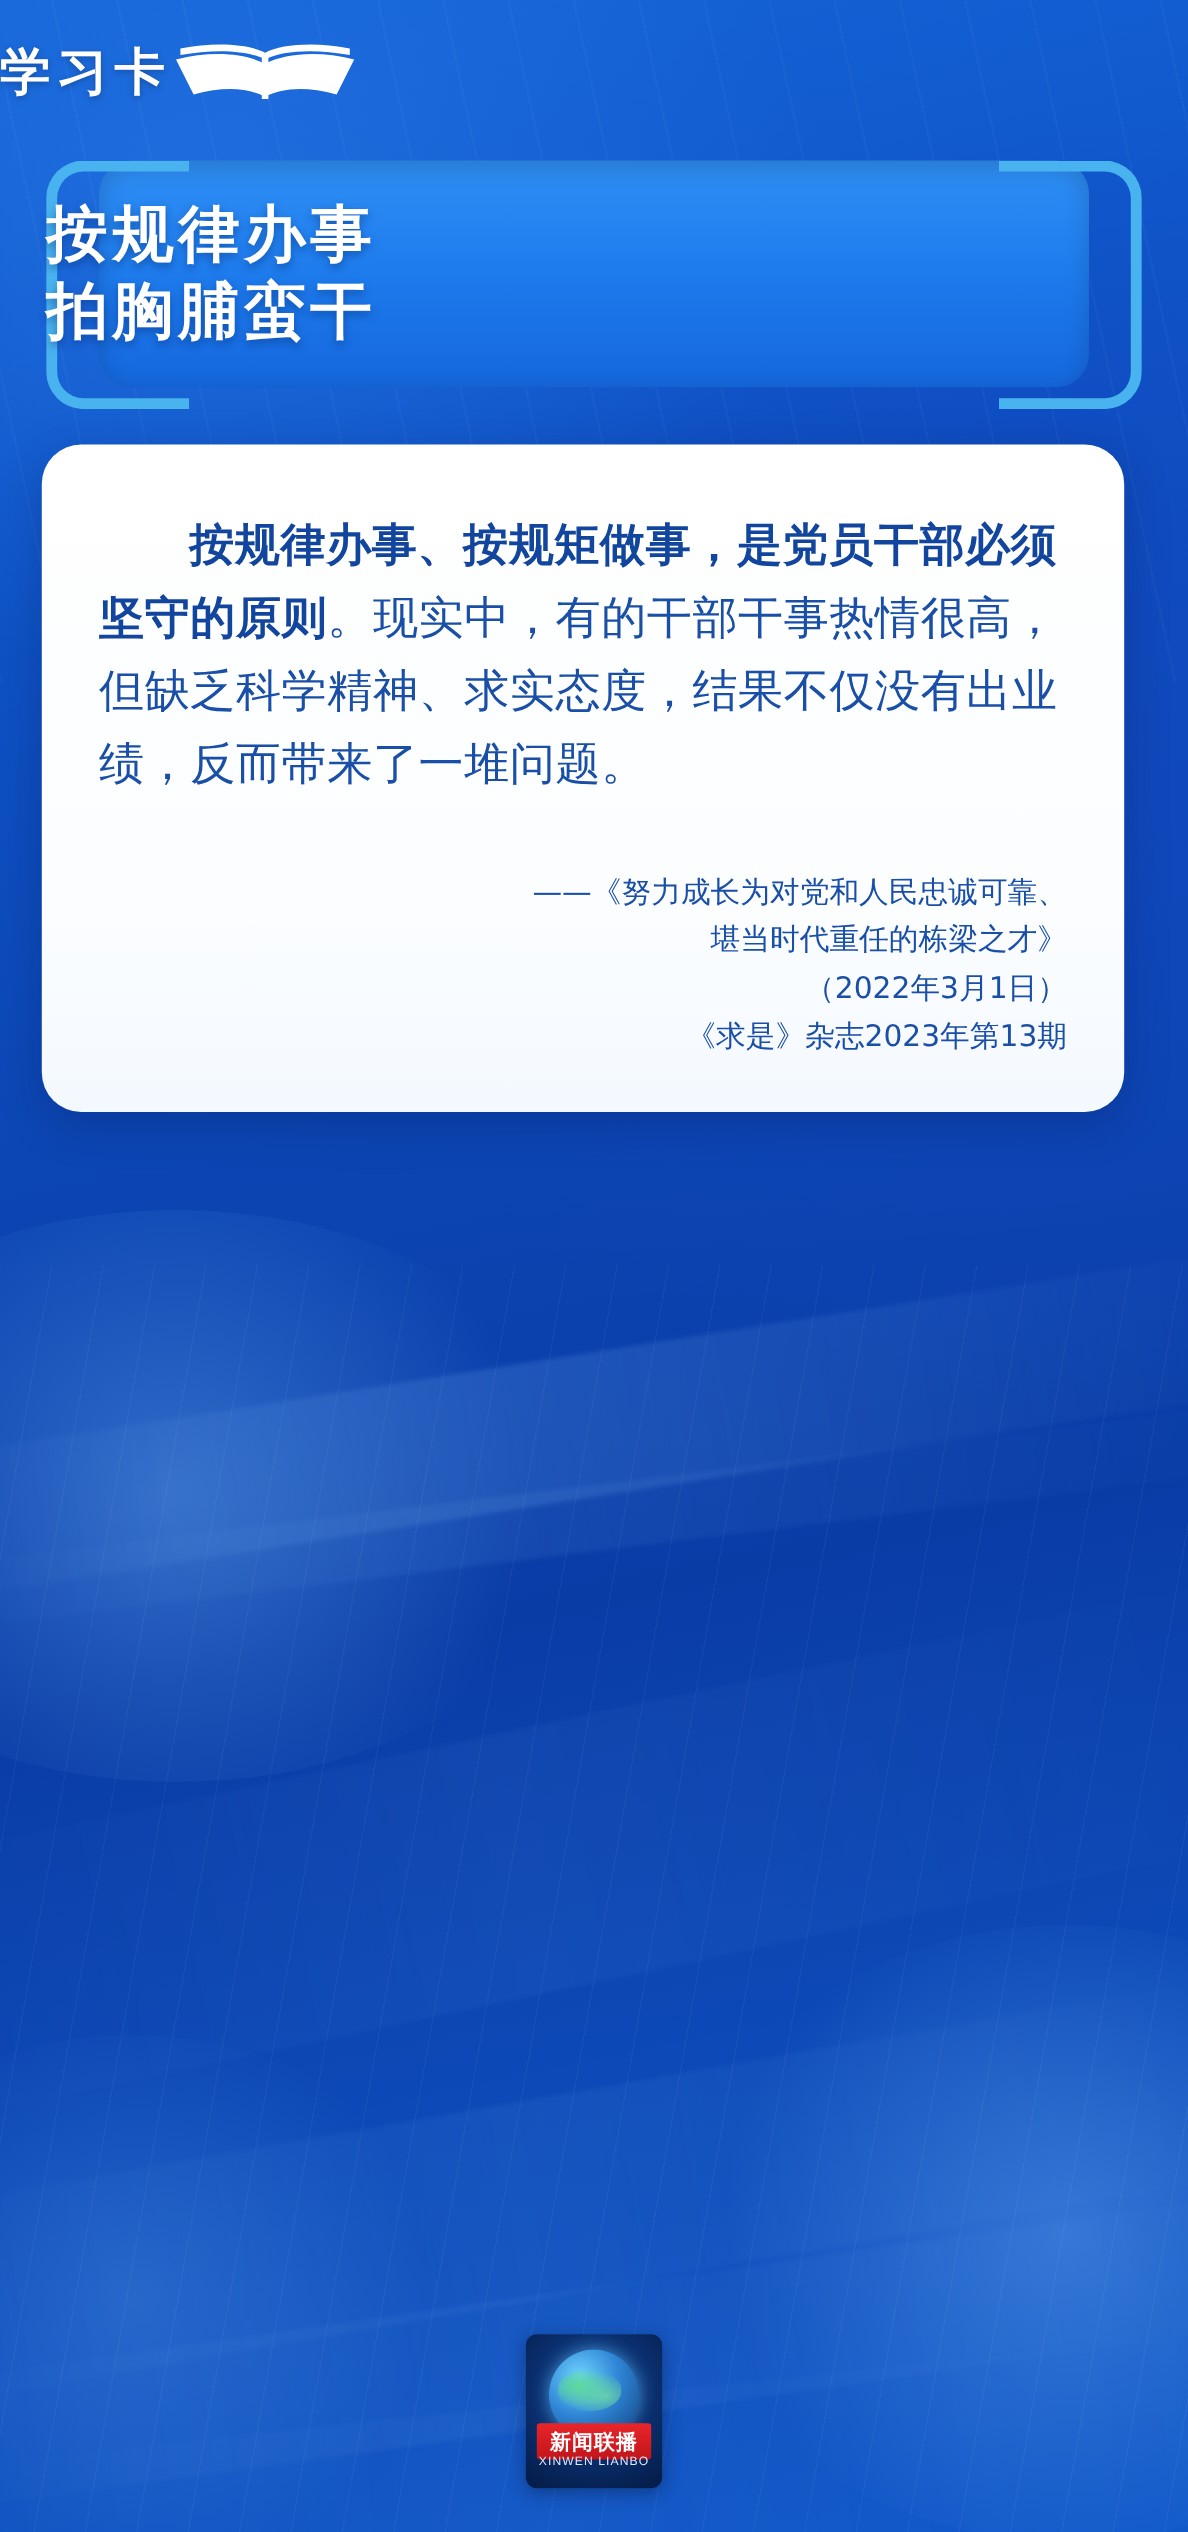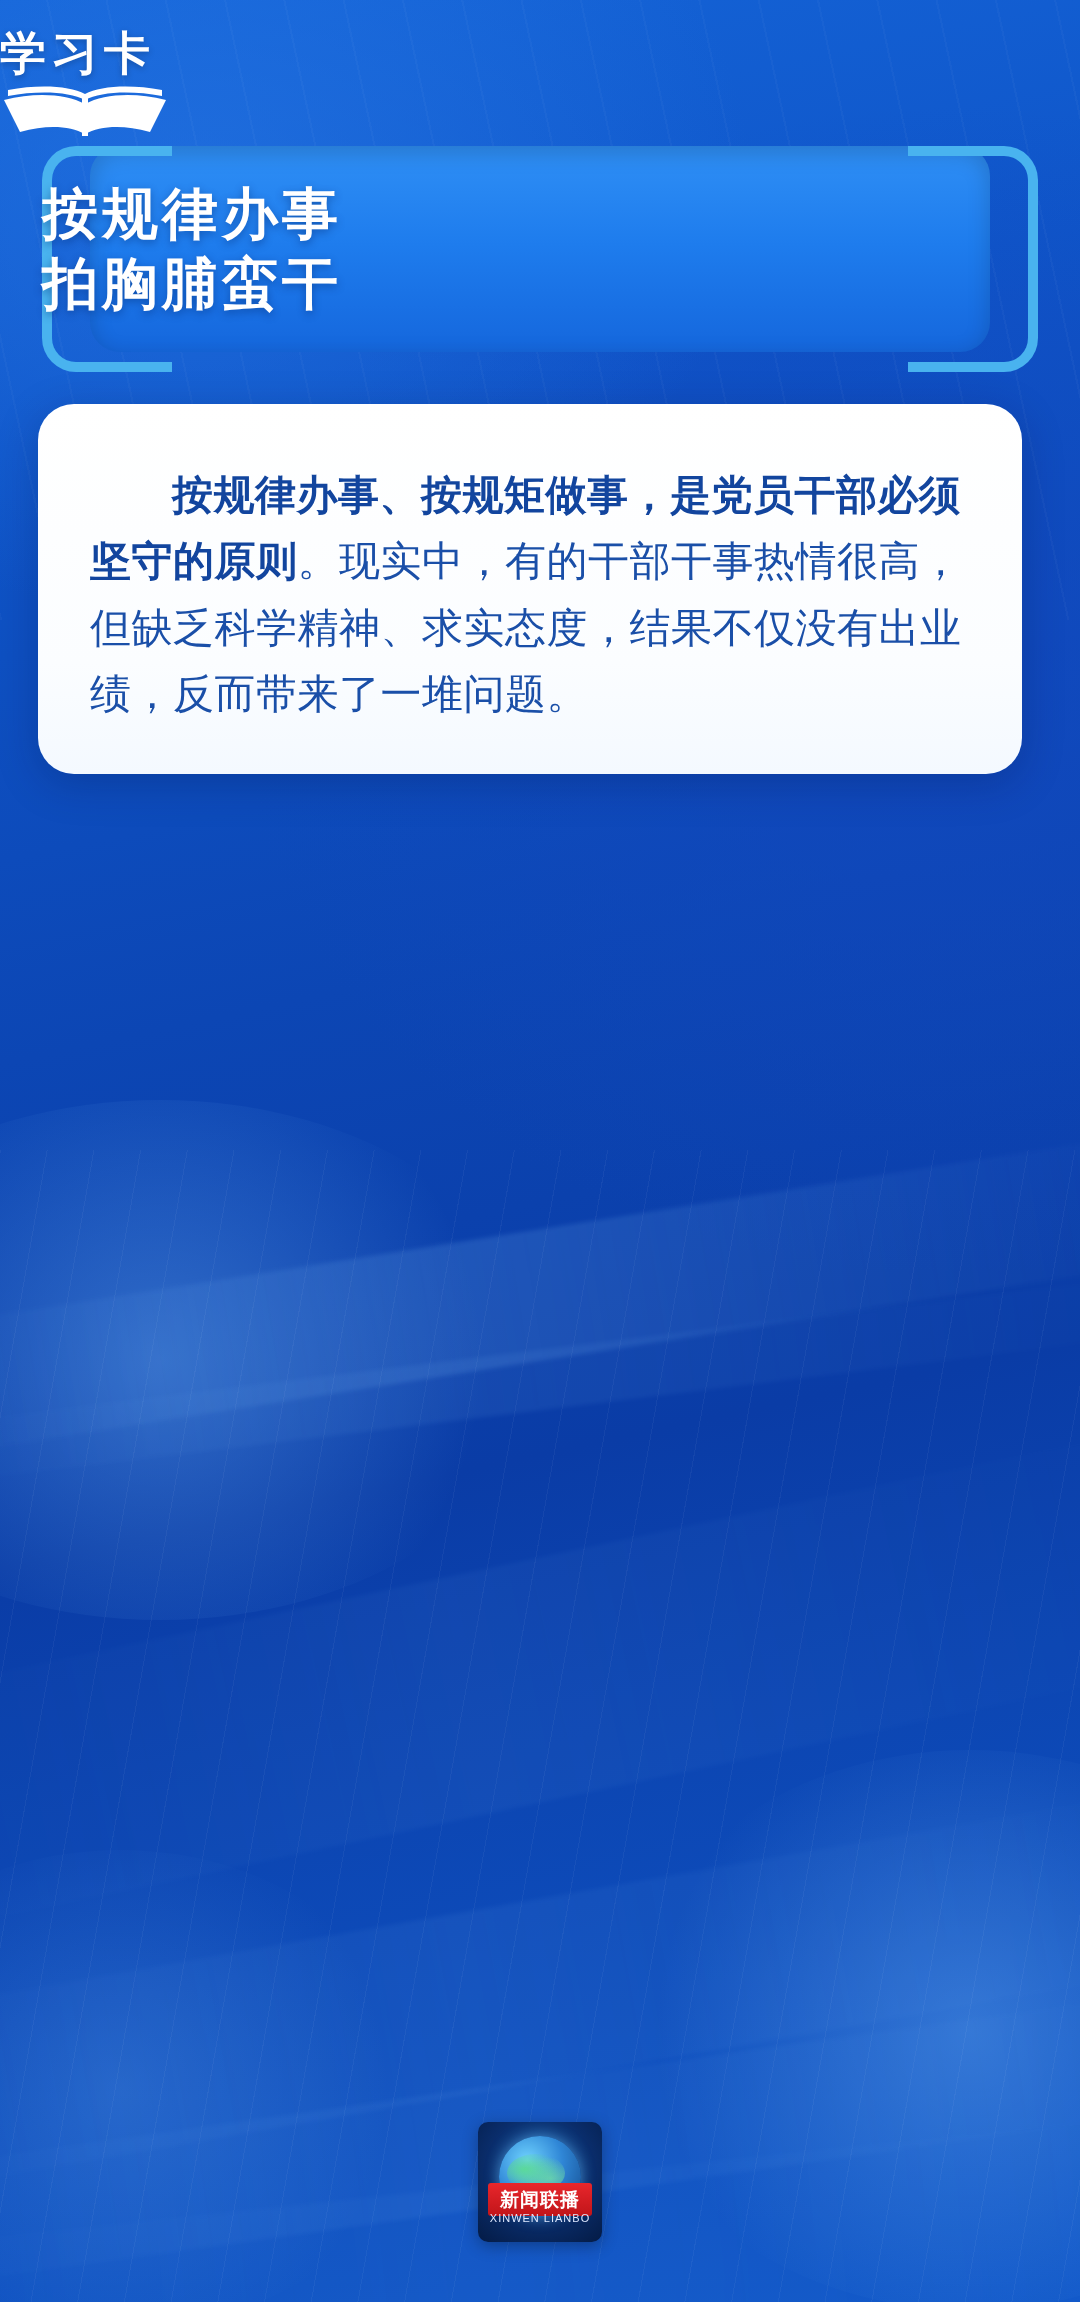--- a/index.html
+++ b/index.html
@@ -50,21 +50,21 @@
   .top-rays {
     position:absolute; left:0; right:0; top:0; height:620px;
     background:
       repeating-linear-gradient(78deg, rgba(255,255,255,0.04) 0px, rgba(255,255,255,0.04) 2px, rgba(255,255,255,0) 2px, rgba(255,255,255,0) 58px);
     opacity:.7;
   }
 
   
   .header-logo {
     position:absolute; left:0; right:4px; top:30px;
-    display:flex; flex-direction:column; align-items:flex-start;
+    display:flex; align-items:center;
   }
   .logo-text {
     font-family: "DejaVu Serif", serif;
     font-weight: 700;
     font-size: 46px;
     letter-spacing: 6px;
     color: #ffffff;
     text-shadow: 0 2px 6px rgba(0,0,0,0.25);
     line-height: 1;
   }
@@ -138,21 +138,21 @@
     color:#1a4fa8;
     font-size: 27px;
     line-height: 1.62;
   }
   .attrib div { white-space: nowrap; }
 
   
   .bottom-logo {
     position:absolute; left:50%; top:2122px;
     transform: translateX(-50%);
-    width: 124px; height: 120px;
+    width: 124px; height: 140px;
     border-radius: 10px;
     background: radial-gradient(circle at 50% 38%, #1b5fae 0%, #0a2d6b 55%, #041b45 100%);
     box-shadow: 0 4px 16px rgba(0,0,0,0.3);
     overflow:hidden;
     display:flex; align-items:flex-end; justify-content:center;
   }
   .globe {
     position:absolute; left:50%; top:14px; transform:translateX(-50%);
     width:82px; height:82px; border-radius:50%;
     background:
@@ -228,20 +228,26 @@
     <div class="title-text">
       <div class="title-line">按规律办事</div>
       <div class="title-line">拍胸脯蛮干</div>
     </div>
   </div>
 
   <div class="card">
     <div id="paragraphs">
         <p class="para"><b>按规律办事、按规矩做事，是党员干部必须坚守的原则</b><span class="plain">。现实中，有的干部干事热情很高，但缺乏科学精神、求实态度，结果不仅没有出业绩，反而带来了一堆问题。</span></p>
       </div>
+    <div class="attrib" id="attribution">
+        <div>——《努力成长为对党和人民忠诚可靠、</div>
+        <div>堪当时代重任的栋梁之才》</div>
+        <div>（2022年3月1日）</div>
+        <div>《求是》杂志2023年第13期</div>
+      </div>
   </div>
 
   <div class="bottom-logo">
     <div class="globe"></div>
     <div class="lianbo-band">新闻联播</div>
     <div class="lianbo-pinyin">XINWEN  LIANBO</div>
   </div>
 
 </div>
 

